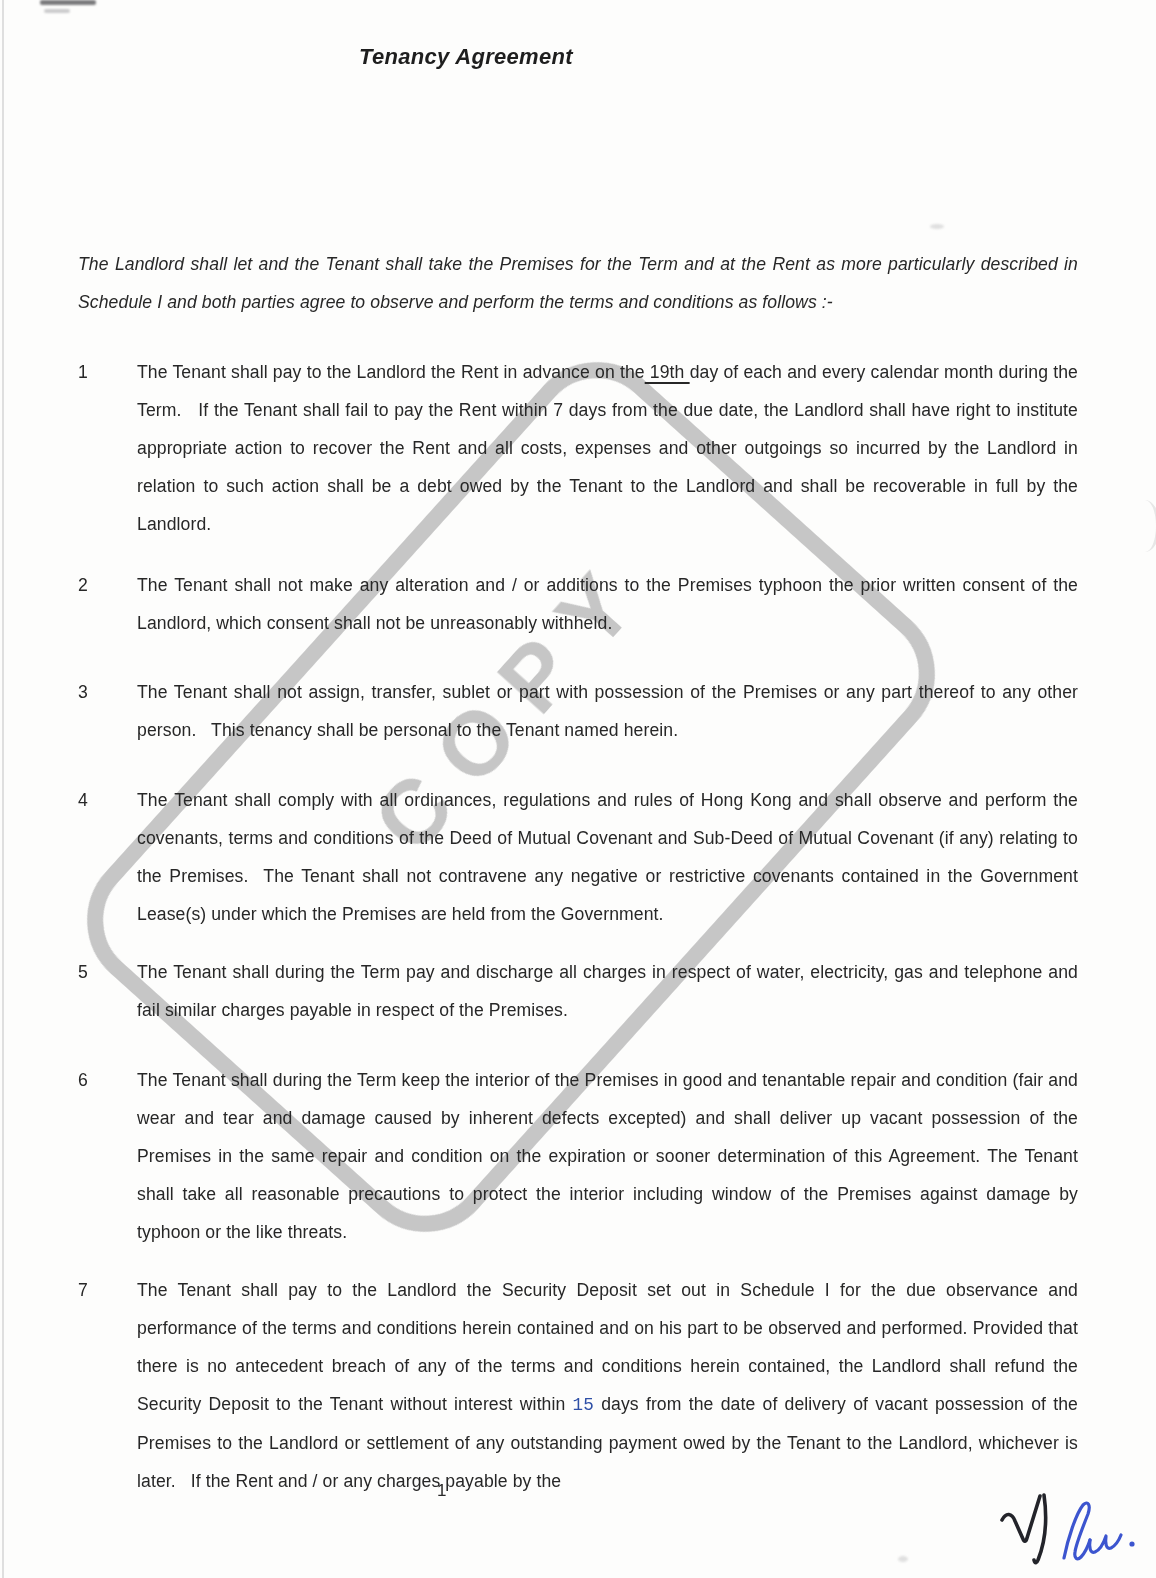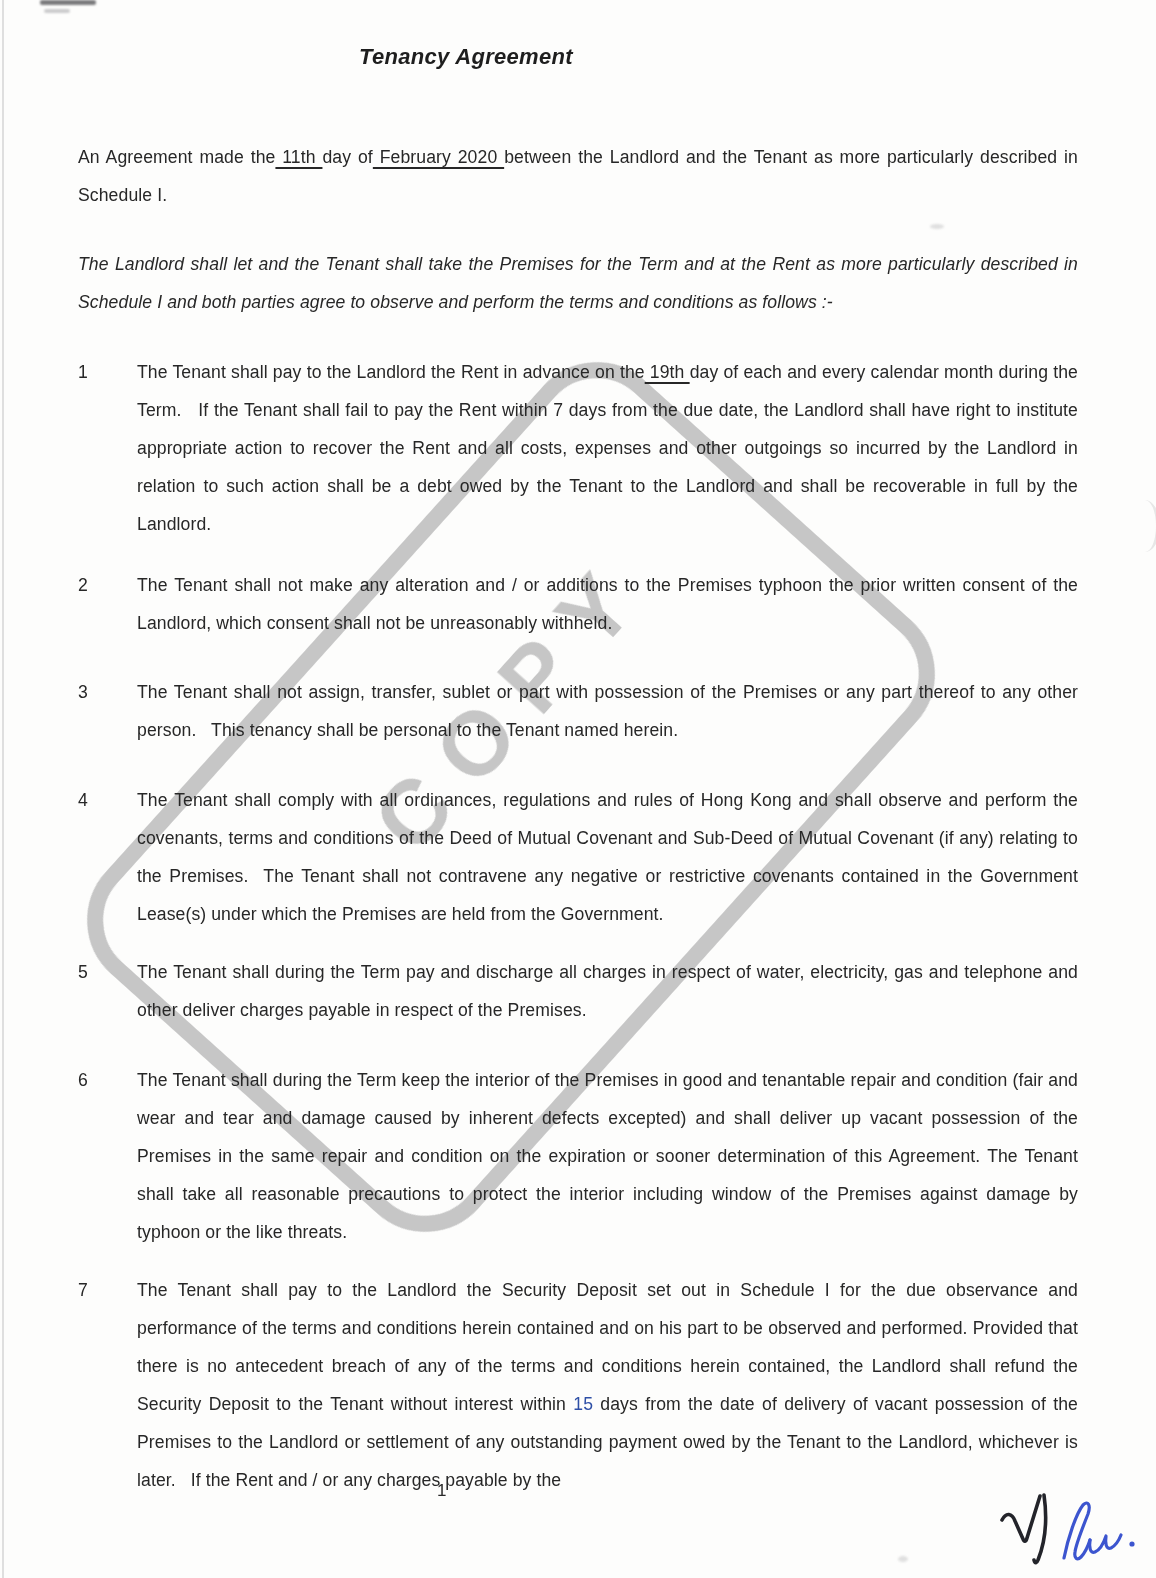--- a/index.html
+++ b/index.html
@@ -52,21 +52,21 @@
   .p2{top:245px;font-style:italic;}
   .c1{top:353px;}
   .c2{top:566px;}
   .c3{top:673px;}
   .c4{top:781px;}
   .c5{top:953px;}
   .c6{top:1061px;}
   .c7{top:1271px;}
 
   .u{text-decoration:underline;text-decoration-thickness:2px;text-underline-offset:4px;}
-  .blue-ink{color:#2e4fa6;}
+  .blue-ink{color:#2e4fa6;font-family:Liberation Mono, monospace;}
 
   .page-num{
     position:absolute;left:437px;top:1481px;
     font-size:17px;color:#2a2a2a;
   }
 
   
   .sig{position:absolute;left:968px;top:1476px;width:185px;height:100px;}
 
   
@@ -82,21 +82,20 @@
 <body>
 
 <div class="stamp">
   <span class="stamp-word">COPY</span>
 </div>
 
 <div class="page">
 
   <div class="title">Tenancy Agreement</div>
 
-  <div class="tblock p1"><span>An Agreement made the</span><span class="u"> 11th </span><span>day of</span><span class="u"> February 2020 </span><span>between the Landlord and the Tenant as more particularly described in Schedule I.</span></div>
   <div class="tblock p2"><span>The Landlord shall let and the Tenant shall take the Premises for the Term and at the Rent as more particularly described in Schedule I and both parties agree to observe and perform the terms and conditions as follows :-</span></div>
 
   <div class="tblock clause c1">
     <div class="clause-num">1</div>
     <div class="clause-body"><span>The Tenant shall pay to the Landlord the Rent in advance on the</span><span class="u"> 19th </span><span>day of each and every calendar month during the Term.&nbsp;&nbsp; If the Tenant shall fail to pay the Rent within 7 days from the due date, the Landlord shall have right to institute appropriate action to recover the Rent and all costs, expenses and other outgoings so incurred by the Landlord in relation to such action shall be a debt owed by the Tenant to the Landlord and shall be recoverable in full by the Landlord.</span></div>
   </div>
 
   <div class="tblock clause c2">
     <div class="clause-num">2</div>
     <div class="clause-body"><span>The Tenant shall not make any alteration and / or additions to the Premises typhoon the prior written consent of the Landlord, which consent shall not be unreasonably withheld.</span></div>
@@ -107,21 +106,21 @@
     <div class="clause-body"><span>The Tenant shall not assign, transfer, sublet or part with possession of the Premises or any part thereof to any other person.&nbsp;&nbsp; This tenancy shall be personal to the Tenant named herein.</span></div>
   </div>
 
   <div class="tblock clause c4">
     <div class="clause-num">4</div>
     <div class="clause-body"><span>The Tenant shall comply with all ordinances, regulations and rules of Hong Kong and shall observe and perform the covenants, terms and conditions of the Deed of Mutual Covenant and Sub-Deed of Mutual Covenant (if any) relating to the Premises.&nbsp; The Tenant shall not contravene any negative or restrictive covenants contained in the Government Lease(s) under which the Premises are held from the Government.</span></div>
   </div>
 
   <div class="tblock clause c5">
     <div class="clause-num">5</div>
-    <div class="clause-body"><span>The Tenant shall during the Term pay and discharge all charges in respect of water, electricity, gas and telephone and other deliver charges payable in respect of the Premises.</span></div>
+    <div class="clause-body"><span>The Tenant shall during the Term pay and discharge all charges in respect of water, electricity, gas and telephone and fail similar charges payable in respect of the Premises.</span></div>
   </div>
 
   <div class="tblock clause c6">
     <div class="clause-num">6</div>
     <div class="clause-body"><span>The Tenant shall during the Term keep the interior of the Premises in good and tenantable repair and condition (fair and wear and tear and damage caused by inherent defects excepted) and shall deliver up vacant possession of the Premises in the same repair and condition on the expiration or sooner determination of this Agreement. The Tenant shall take all reasonable precautions to protect the interior including window of the Premises against damage by typhoon or the like threats.</span></div>
   </div>
 
   <div class="tblock clause c7">
     <div class="clause-num">7</div>
     <div class="clause-body"><span>The Tenant shall pay to the Landlord the Security Deposit set out in Schedule I for the due observance and performance of the terms and conditions herein contained and on his part to be observed and performed. Provided that there is no antecedent breach of any of the terms and conditions herein contained, the Landlord shall refund the Security Deposit to the Tenant without interest within </span><span class="blue-ink">15</span><span> days from the date of delivery of vacant possession of the Premises to the Landlord or settlement of any outstanding payment owed by the Tenant to the Landlord, whichever is later.&nbsp;&nbsp; If the Rent and / or any charges payable by the</span></div>

